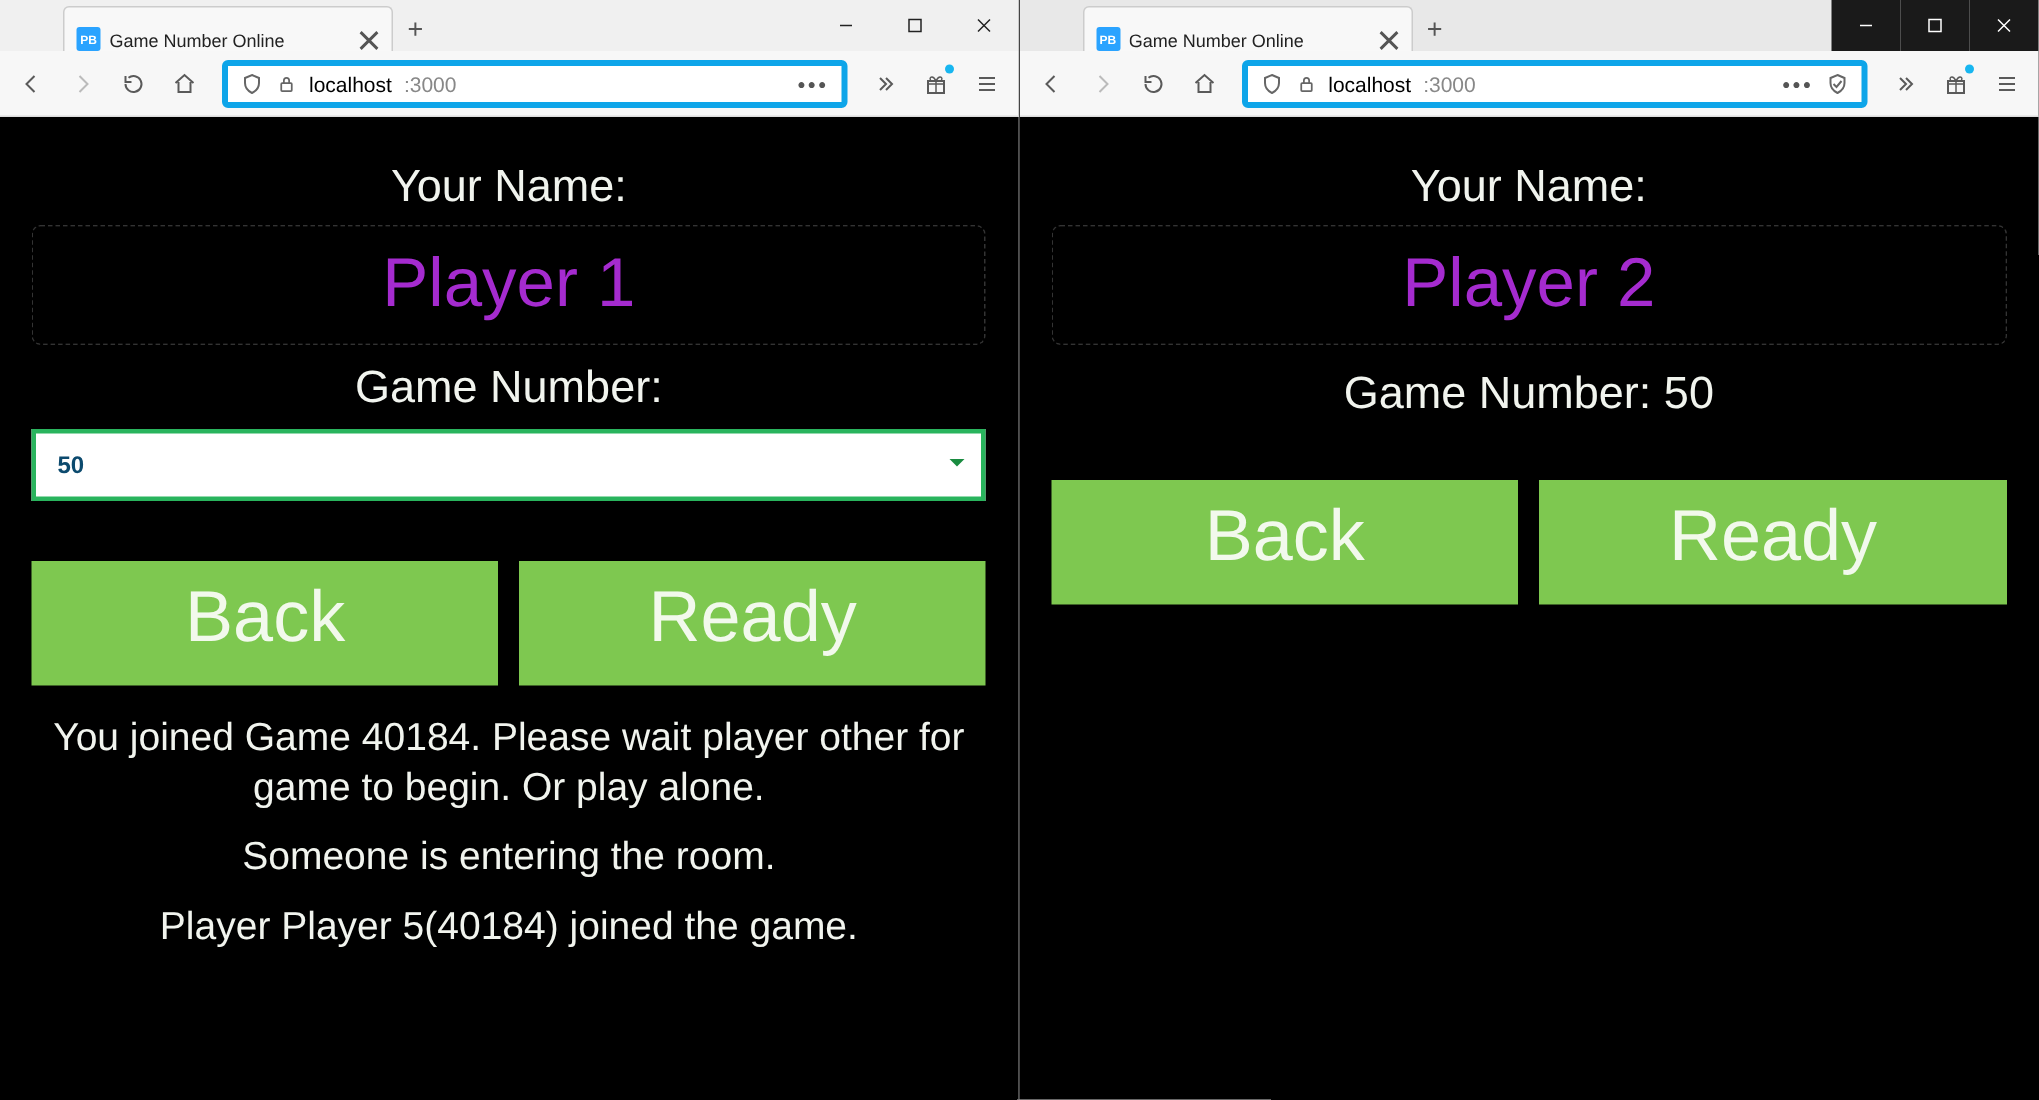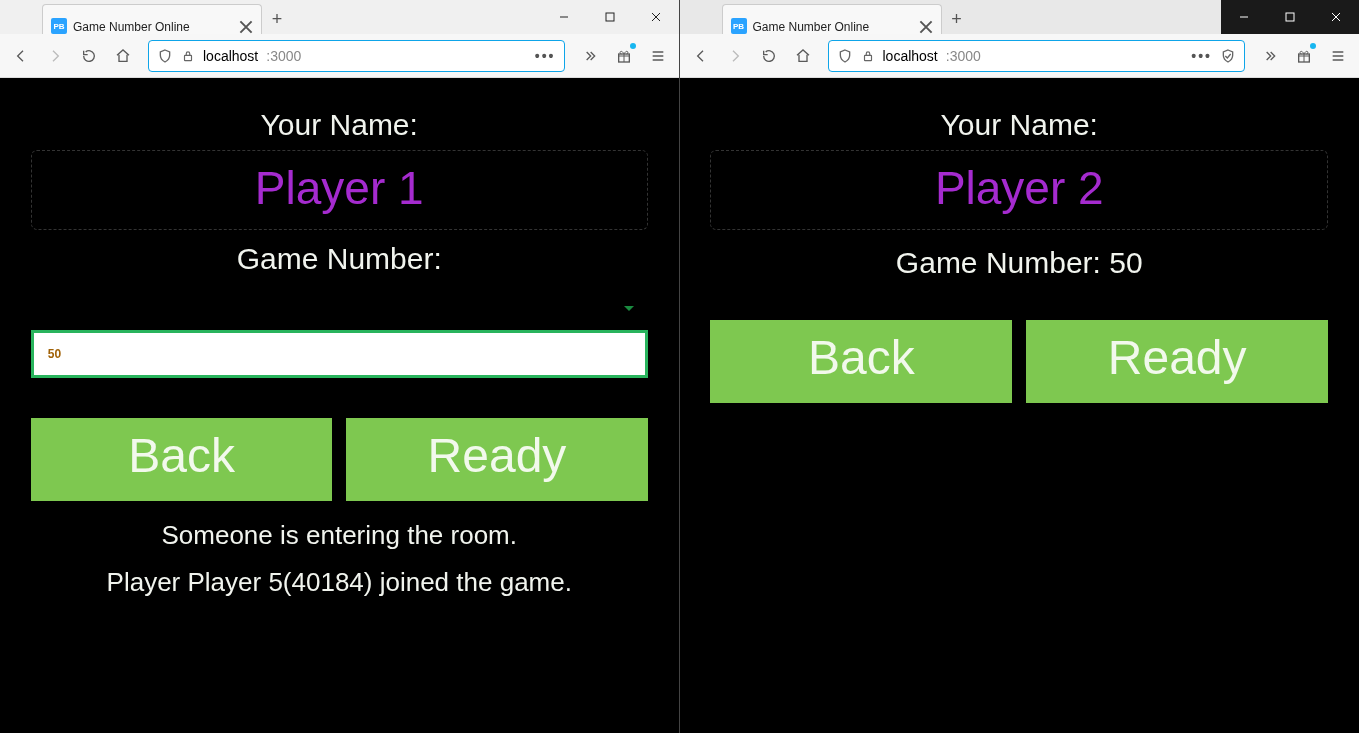--- a/index.html
+++ b/index.html
@@ -84,21 +84,21 @@
     display:flex; align-items:center; justify-content:center;
     border-radius: 4px;
     color:#5a5a5a;
   }
   .tb-btn.disabled { color:#bbb; }
   .tb-btn svg { width:16px; height:16px; stroke:currentColor; fill:none; stroke-width:2; }
   .urlbar {
     flex:1;
     height: 32px;
     margin: 0 6px;
-    border:1px solid #0ea5e9;
+    border:4px solid #0ea5e9;
     border-radius: 4px;
     display:flex;
     align-items:center;
     padding: 0 8px;
     background:#fff;
     gap:8px;
     font-size:14px;
     color:#222;
   }
   .urlbar .shield, .urlbar .lock { color:#666; display:flex;}
@@ -112,21 +112,21 @@
 
   
   .page {
     flex:1;
     background:#000;
     color:#f1f4ee;
     overflow:auto;
     display:flex;
     flex-direction:column;
     align-items:center;
-    padding: 30px 18px 20px;
+    padding: 30px 8px 20px;
   }
   .page-inner { width: 96%; max-width: 660px; text-align:center; }
   .lbl {
     font-size: 30px;
     color:#f1f4ee;
     margin-bottom:8px;
   }
   .name-input {
     width:100%;
     background:transparent;
@@ -144,27 +144,26 @@
   .select-wrap {
     position:relative;
     width:100%;
     margin-bottom:40px;
   }
   .select-wrap select {
     width:100%;
     height:48px;
     background:#fff;
     border:3px solid #29b45d;
-    font-size:12px;
+    font-size:16px;
     font-weight:bold;
-    color:#a16207;
+    color:#0c4a6e;
     padding:0 14px;
     appearance:none;
     font-family:inherit;
-    margin-top:44px;
   }
   .select-wrap::after{
     content:"";
     position:absolute;
     right:14px; top:20px;
     border:5px solid transparent;
     border-top-color:#1a8b40;
   }
   .btn-row { display:flex; gap:14px; width:100%; margin-bottom:18px; }
   .big-btn {
@@ -286,20 +285,21 @@
         <div class="game-no-lbl">Game Number:</div>
         <div class="select-wrap">
           <select>
             <option>50</option>
           </select>
         </div>
         <div class="btn-row">
           <button class="big-btn">Back</button>
           <button class="big-btn">Ready</button>
         </div>
+        <div class="status">You joined Game 40184. Please wait player other for game to begin. Or play alone.</div>
         <div class="status">Someone is entering the room.</div>
         <div class="status">Player Player 5(40184) joined the game.</div>
       </div>
     </div>
   </div>
 
   <div class="window dark-controls">
     <div class="titlebar">
       <div class="tab">
         <div class="favicon">PB</div>

